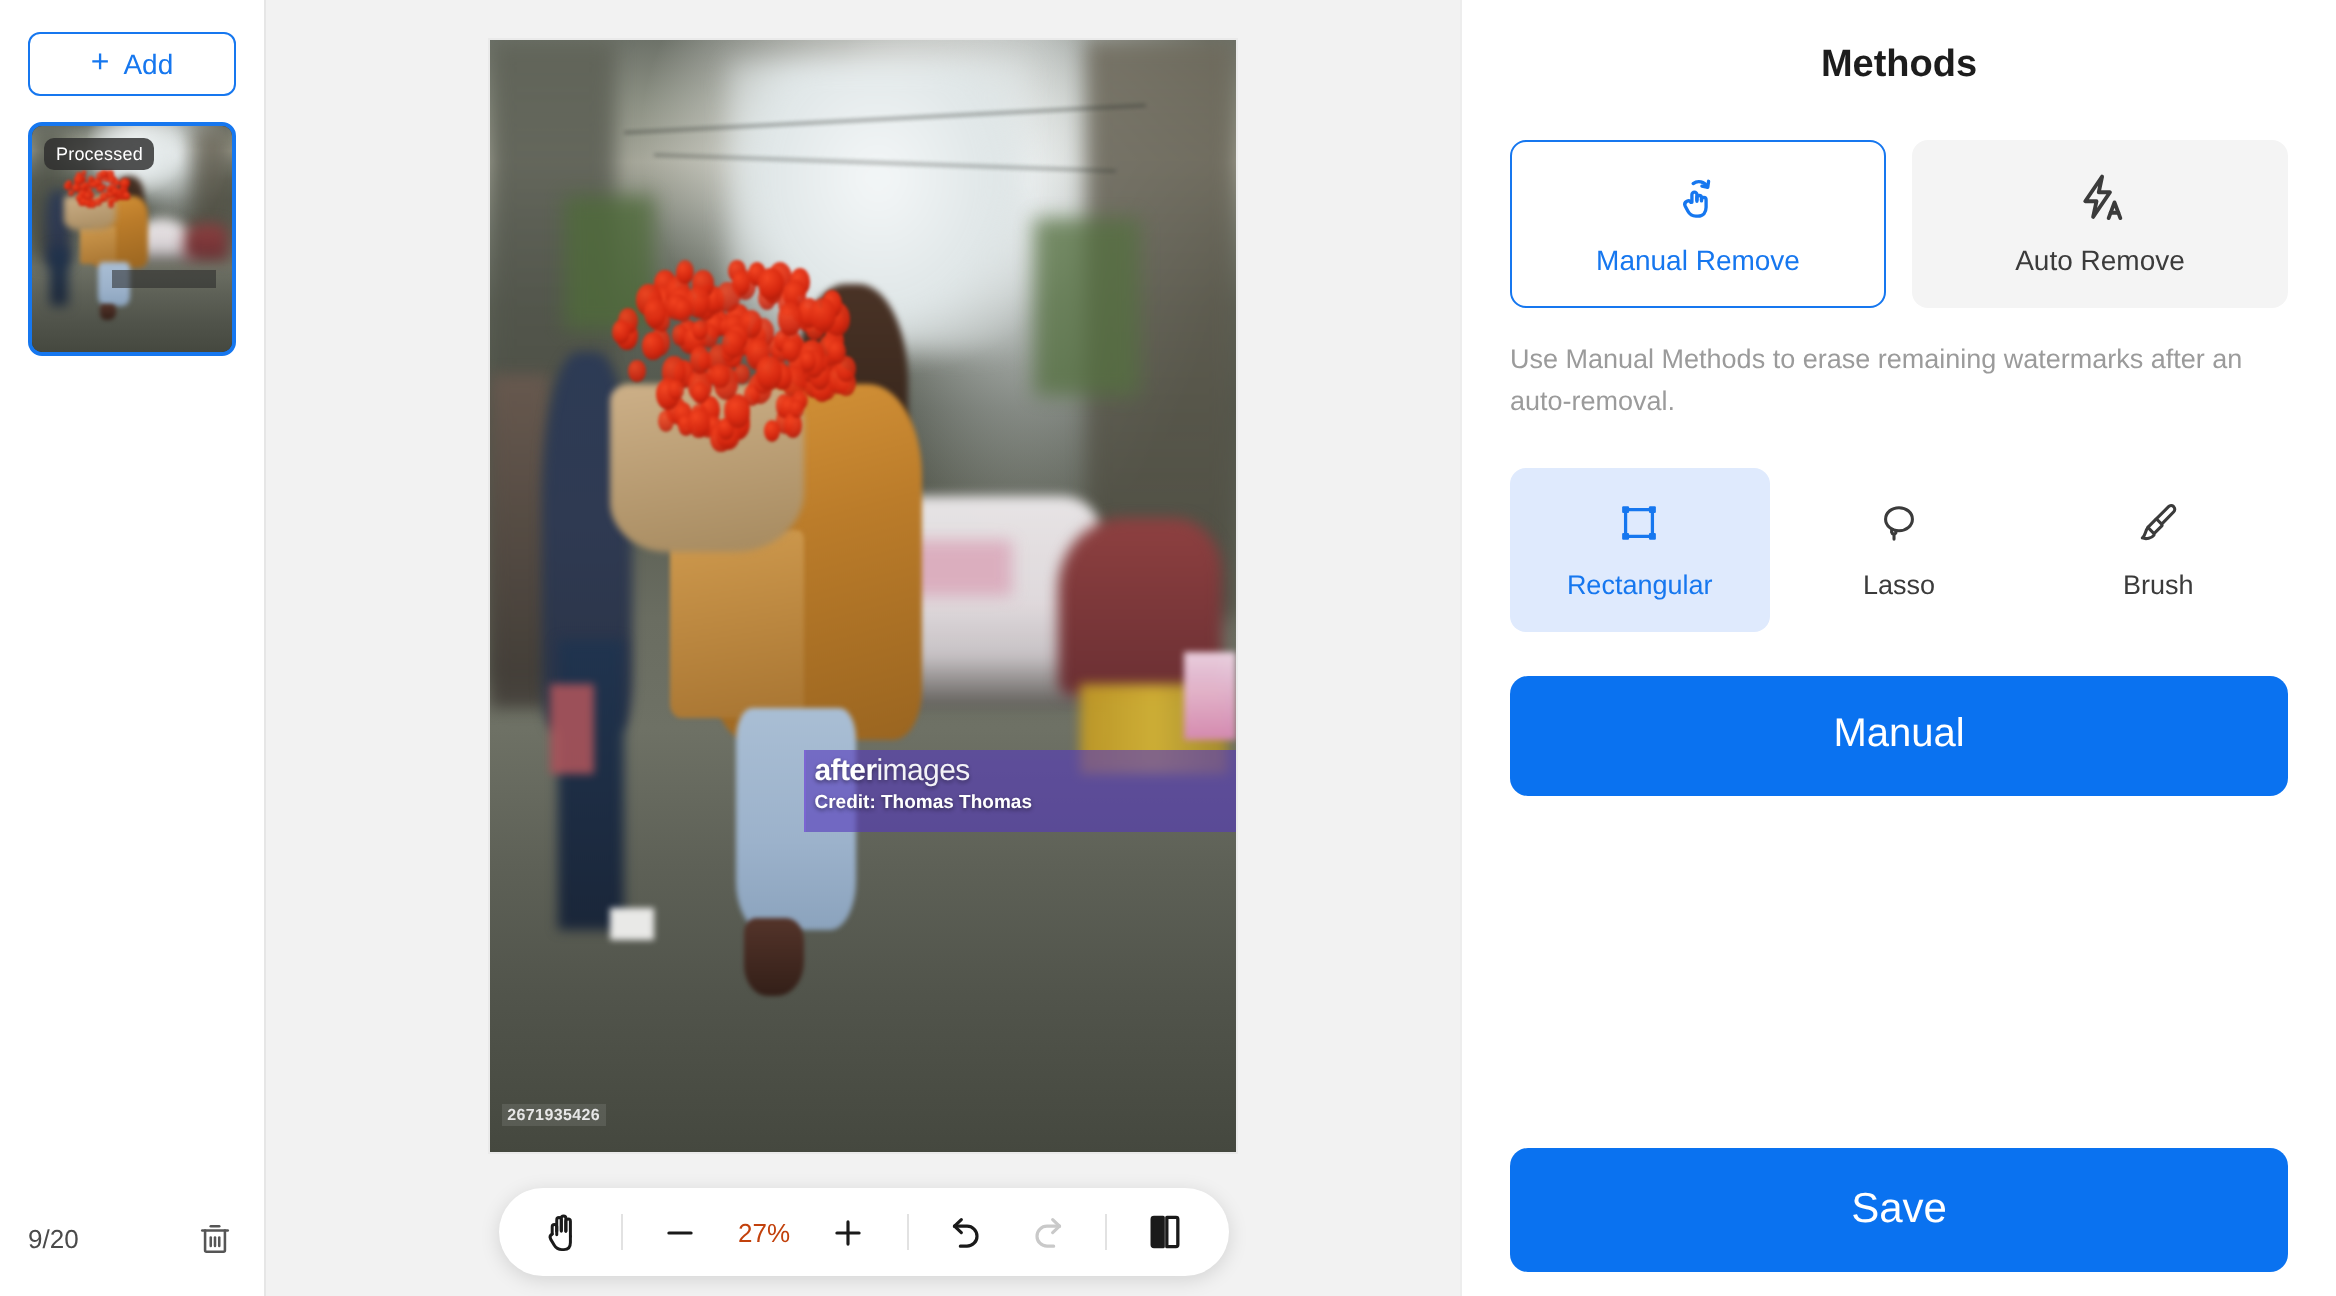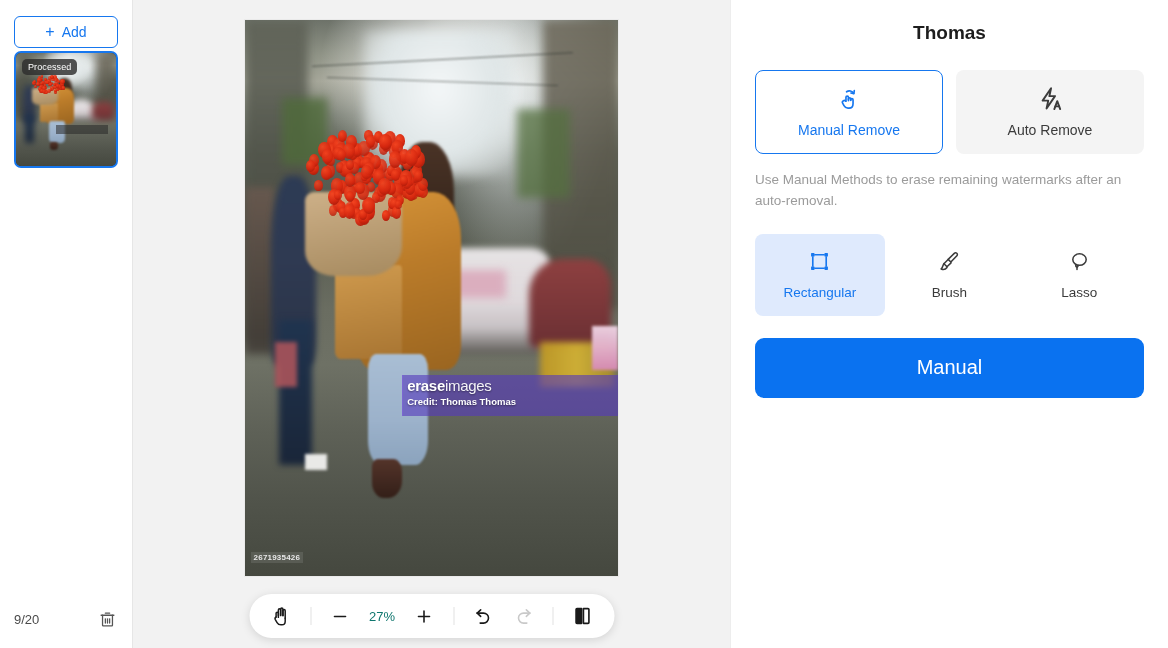--- a/index.html
+++ b/index.html
@@ -42,21 +42,21 @@
     cursor: pointer;
     user-select: none;
   }
   .add-btn .plus {
     font-size: 16px;
     line-height: 1;
     font-weight: 400;
     margin-top: -1px;
   }
   .thumb-list {
-    margin-top: 3px;
+    margin-top: 13px;
     padding: 0 14px;
     flex: 1;
     overflow: hidden;
   }
   .thumb {
     position: relative;
     width: 104px;
     height: 117px;
     border: 2px solid #1677ef;
     border-radius: 7px;
@@ -309,21 +309,21 @@
     display: flex; align-items: center; justify-content: center;
     border-radius: 8px;
     cursor: pointer;
     color: #1a1a1a;
     background: transparent;
     border: none;
   }
   .tb-btn.disabled { color: #c9c9c9; cursor: default; }
   .tb-sep { width: 1px; height: 18px; background: #e2e2e2; margin: 0 7px; }
   .tb-zoom {
-    font-size: 13px; color: #0f766e; min-width: 40px; text-align:center;
+    font-size: 13px; color: #c2410c; min-width: 40px; text-align:center;
     user-select:none;
   }
 
   
   .panel {
     width: 438px;
     flex: 0 0 438px;
     background: #fff;
     border-left: 1px solid #ededed;
     padding: 22px 24px 0 24px;
@@ -704,21 +704,21 @@
           <div class="rose-blob" style="left: 45.228%; top: 45.7406%; width: 7.20967%; height: 12.2564%; opacity: 0.86;"></div>
           <div class="rose-blob" style="left: 33.1878%; top: 80.7026%; width: 7.6823%; height: 13.0599%; opacity: 0.93;"></div>
           <div class="rose-blob" style="left: 46.3645%; top: 75.5192%; width: 8.24323%; height: 14.0135%; opacity: 0.88;"></div>
           <div class="rose-blob" style="left: 58.0036%; top: 17.5822%; width: 8.68136%; height: 14.7583%; opacity: 0.99;"></div>
           <div class="rose-blob" style="left: 27.8192%; top: 31.0512%; width: 6.46934%; height: 10.9979%; opacity: 0.83;"></div>
           <div class="rose-blob" style="left: 72.2252%; top: 54.5648%; width: 5.64233%; height: 9.59195%; opacity: 0.95;"></div>
         </div>
 
       <div class="wm-band"></div>
       <div class="wm-texts">
-        <div class="wm-getty"><b>erase</b><span>images</span></div>
+        <div class="wm-getty"><b>after</b><span>images</span></div>
         <div class="wm-credit">Credit: Thomas Thomas</div>
       </div>
       <div class="wm-id">2671935426</div>
     </div>
 
     <div class="toolbar">
       <button class="tb-btn" title="Pan">
         <svg width="21" height="21" viewBox="0 0 24 24" fill="none" stroke="currentColor" stroke-width="1.7" stroke-linecap="round" stroke-linejoin="round">
           <path d="M9 11V4.5a1.3 1.3 0 0 1 2.6 0V11"></path>
           <path d="M11.6 10.6V3.6a1.3 1.3 0 0 1 2.6 0V11"></path>
@@ -759,21 +759,21 @@
       <button class="tb-btn">
         <svg width="22" height="22" viewBox="0 0 24 24" fill="none" stroke="currentColor" stroke-width="1.8" stroke-linejoin="round">
           <path d="M11 4H6a1 1 0 0 0-1 1v14a1 1 0 0 0 1 1h5z" fill="currentColor"></path>
           <path d="M13 4h5a1 1 0 0 1 1 1v14a1 1 0 0 1-1 1h-5z"></path>
         </svg>
       </button>
     </div>
   </main>
 
   <aside class="panel">
-    <div class="panel-title">Thomas</div>
+    <div class="panel-title">Methods</div>
 
     <div class="methods">
       <div class="method active">
         <span class="mi">
           <svg width="25" height="25" viewBox="0 0 24 24" fill="none" stroke="currentColor" stroke-width="1.6" stroke-linecap="round" stroke-linejoin="round">
             <path d="M9.2 4.6a4.6 4.6 0 0 1 6.8 1.5"></path>
               <path d="M16.6 3.5l-.4 2.9-2.8-.6"></path>
             <path d="M8.6 13.6V9.9a1.2 1.2 0 0 1 2.4 0v3.2"></path>
             <path d="M11 12.3v-.9a1.1 1.1 0 0 1 2.2 0v1.1"></path>
             <path d="M13.2 12.9v-.6a1.1 1.1 0 0 1 2.2 0V16c0 2.4-1.3 4.2-3.9 4.2h-1c-1.9 0-3-.8-3.8-2.3l-1.3-2.4c-.5-1-.2-1.9.8-2.4.8-.4 1.5-.2 1.9.5"></path>
@@ -803,35 +803,36 @@
             <rect x="3.2" y="3.2" width="3.6" height="3.6" rx=".6" fill="currentColor" stroke="none"></rect>
             <rect x="17.2" y="3.2" width="3.6" height="3.6" rx=".6" fill="currentColor" stroke="none"></rect>
             <rect x="3.2" y="17.2" width="3.6" height="3.6" rx=".6" fill="currentColor" stroke="none"></rect>
             <rect x="17.2" y="17.2" width="3.6" height="3.6" rx=".6" fill="currentColor" stroke="none"></rect>
           </svg>
         </span>
         <span>Rectangular</span>
       </div>
       <div class="tool">
         <span class="ti">
+          <svg width="23" height="23" viewBox="0 0 24 24" fill="none" stroke="currentColor" stroke-width="1.6" stroke-linecap="round">
+            <ellipse cx="12" cy="10" rx="7" ry="6"></ellipse>
+            <path d="M8.6 15.3c-.9.8-.6 2.2.6 2.4 1.1.2 1.6-.9 1-1.7"></path>
+            <path d="M9.4 17.8v2.6"></path>
+          </svg>
+        </span>
+        <span>Lasso</span>
+      </div>
+      <div class="tool">
+        <span class="ti">
           <svg width="23" height="23" viewBox="0 0 24 24" fill="none" stroke="currentColor" stroke-width="1.6" stroke-linecap="round" stroke-linejoin="round">
             <path d="M19.6 3.4a1.9 1.9 0 0 1 .1 2.7l-6.3 6.5-2.8-2.8 6.4-6.3a1.9 1.9 0 0 1 2.6-.1z"></path>
             <path d="M10.3 10.1l-4.1 4.2 3.2 3.2 4.2-4.1"></path>
             <path d="M6.3 14.2c-1.5 1.6-1.3 4.3-3 5.6 2 .8 4.8.2 6.1-1.5"></path>
           </svg>
         </span>
         <span>Brush</span>
       </div>
-      <div class="tool">
-        <span class="ti">
-          <svg width="23" height="23" viewBox="0 0 24 24" fill="none" stroke="currentColor" stroke-width="1.6" stroke-linecap="round">
-            <ellipse cx="12" cy="10" rx="7" ry="6"></ellipse>
-            <path d="M8.6 15.3c-.9.8-.6 2.2.6 2.4 1.1.2 1.6-.9 1-1.7"></path>
-            <path d="M9.4 17.8v2.6"></path>
-          </svg>
-        </span>
-        <span>Lasso</span>
-      </div>
     </div>
 
     <button class="primary-btn">Manual</button>
+    <button class="save-btn">Save</button>
   </aside>
 </div>
 
 </body></html>

